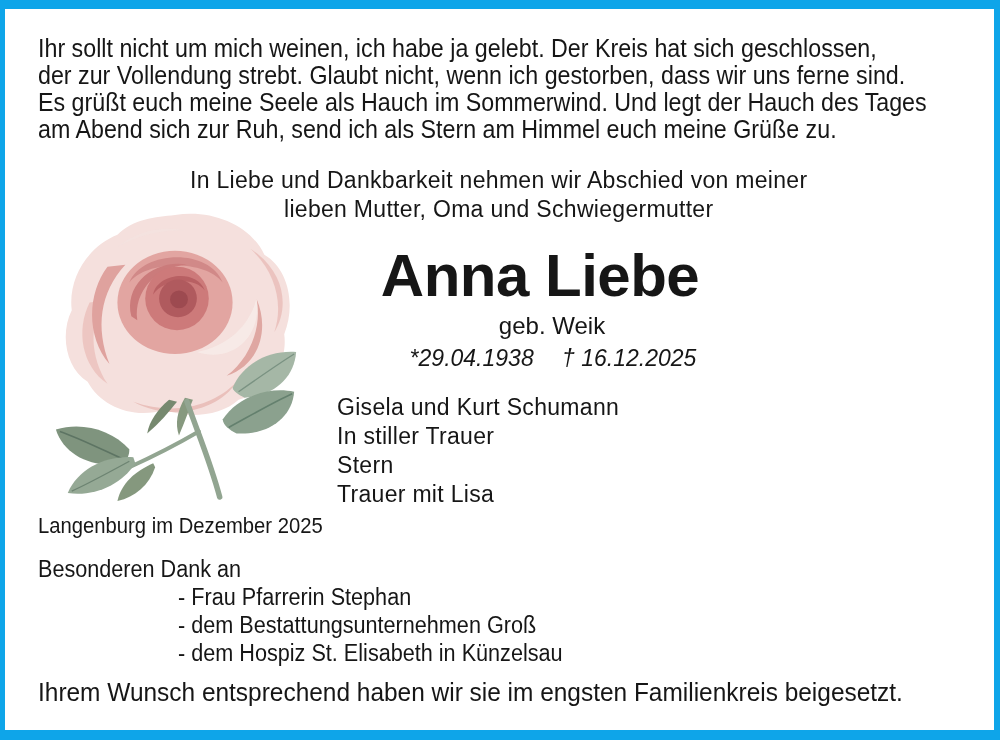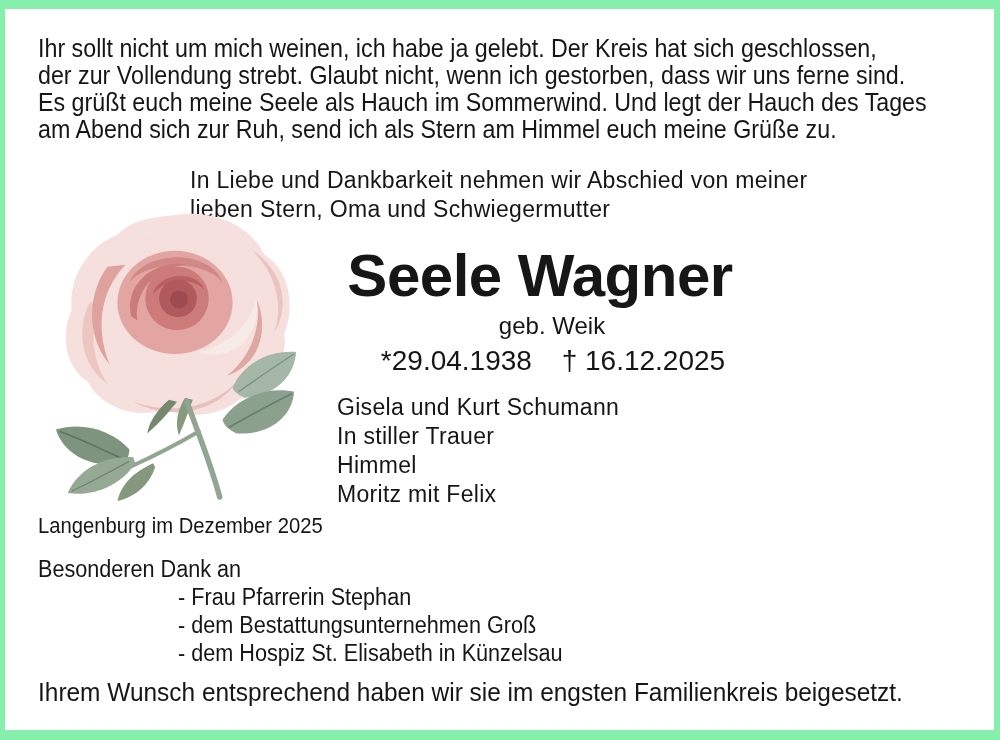--- a/index.html
+++ b/index.html
@@ -1,31 +1,31 @@
 <!DOCTYPE html>
 <html><head>
 <meta charset="utf-8">
 <style>
   * { margin: 0; padding: 0; box-sizing: border-box; }
   html, body { width: 1000px; height: 740px; background: #ffffff; }
   body { font-family: "Liberation Sans", "DejaVu Sans", sans-serif; color: #161616; }
 
-  .page   { position: relative; width: 1000px; height: 740px; background: #86efac; overflow: hidden; }
+  .page   { position: relative; width: 1000px; height: 740px; background: #0ea5e9; overflow: hidden; }
   .sheet  { position: absolute; left: 5px; top: 9px; right: 6px; bottom: 10px; background: #ffffff; }
 
   .abs    { position: absolute; white-space: nowrap; }
 
   
   .cond   { transform: scaleX(0.93); transform-origin: 0 0; }
 
   .poem        { left: 33px;  top: 26px;  font-size: 25px; line-height: 27px; }
-  .intro       { left: 185px; top: 157px; font-size: 23px; line-height: 29px; letter-spacing: 0.3px; }
+  .intro       { left: 185px; top: 157px; font-size: 23px; line-height: 29px; letter-spacing: 0.3px; text-align: center; }
   .name        { left: 535px; top: 236px; transform: translateX(-50%); font-size: 60px; font-weight: bold; line-height: 62px; letter-spacing: -0.5px; }
   .maiden      { left: 547px; top: 303px; transform: translateX(-50%); font-size: 24px; }
-  .dates       { left: 548px; top: 336px; transform: translateX(-50%); font-size: 28px; }
+  .dates       { left: 548px; top: 336px; transform: translateX(-50%); font-size: 23px; font-style: italic; }
   .dates .death { display: inline-block; margin-left: 22px; }
   .mourners    { left: 332px; top: 384px; font-size: 23px; line-height: 29px; letter-spacing: 0.3px; }
   .placedate   { left: 33px;  top: 504px; font-size: 22px; transform: scaleX(0.92); transform-origin: 0 0; }
   .thanks      { left: 33px;  top: 546px; font-size: 23px; line-height: 28px; transform: scaleX(0.94); transform-origin: 0 0; }
   .thanks .item { padding-left: 149px; }
   .closing     { left: 33px;  top: 668px; font-size: 26px; transform: scaleX(0.94); transform-origin: 0 0; }
 
   .rose { position: absolute; left: 33px; top: 197px; width: 278px; height: 300px; }
 </style>
 </head>
@@ -37,21 +37,21 @@
 
     <div class="abs poem cond">
       <div>Ihr sollt nicht um mich weinen, ich habe ja gelebt. Der Kreis hat sich geschlossen,</div>
       <div>der zur Vollendung strebt. Glaubt nicht, wenn ich gestorben, dass wir uns ferne sind.</div>
       <div>Es grüßt euch meine Seele als Hauch im Sommerwind. Und legt der Hauch des Tages</div>
       <div>am Abend sich zur Ruh, send ich als Stern am Himmel euch meine Grüße zu.</div>
     </div>
 
     <div class="abs intro">
       <div>In Liebe und Dankbarkeit nehmen wir Abschied von meiner</div>
-      <div>lieben Stern, Oma und Schwiegermutter</div>
+      <div>lieben Mutter, Oma und Schwiegermutter</div>
     </div>
 
     <svg class="rose" viewBox="0 0 280 300" aria-hidden="true">
       <g>
         <path fill="#f5e0dd" d="M138 8 C175 2 214 18 228 48 C252 62 260 98 248 128 C252 158 232 186 202 194 C185 210 150 214 128 204 C98 214 64 202 50 176 C28 162 22 128 34 104 C30 72 50 40 80 28 C96 12 118 10 138 8 Z"></path>
         <path fill="#ecc3bf" opacity="0.9" d="M52 96 C38 124 44 160 70 178 C52 150 52 118 66 94 Z"></path>
         <path fill="#eac0bb" opacity="0.9" d="M214 42 C238 64 248 96 238 126 C254 100 248 64 214 42 Z"></path>
         <path fill="#e8bab5" opacity="0.85" d="M96 196 C134 210 176 202 200 176 C182 206 132 216 96 196 Z"></path>
         <path fill="#dfa29e" d="M70 60 C50 86 48 130 72 158 C58 122 62 86 88 58 Z"></path>
         <path fill="#dfa7a2" d="M190 170 C214 152 226 120 220 92 C234 124 222 160 190 170 Z"></path>
@@ -77,34 +77,34 @@
         <path fill="#8ba18e" d="M186 214 C200 192 232 180 258 186 C256 212 232 230 200 228 C192 224 187 220 186 214 Z"></path>
         <path d="M192 222 C214 210 238 196 256 188" stroke="#64806e" stroke-width="1.6" fill="none"></path>
         <path fill="#7f947e" d="M92 244 C74 224 44 216 18 224 C26 250 56 264 86 258 C90 254 92 250 92 244 Z"></path>
         <path d="M86 254 C64 244 40 232 22 226" stroke="#5d7463" stroke-width="1.6" fill="none"></path>
         <path fill="#95a995" d="M98 258 C84 280 56 292 30 288 C40 264 68 250 96 252 Z"></path>
         <path d="M92 256 C70 268 48 280 34 286" stroke="#6d8472" stroke-width="1.4" fill="none"></path>
         <path fill="#85987e" d="M118 262 C112 280 98 292 80 296 C84 278 98 266 116 258 Z"></path>
       </g>
     </svg>
 
-    <div class="abs name">Seele Wagner</div>
+    <div class="abs name">Anna Liebe</div>
 
     <div class="abs maiden">geb. Weik</div>
 
     <div class="abs dates">
       <span class="birth">*29.04.1938</span>
       <span class="death">† 16.12.2025</span>
     </div>
 
     <div class="abs mourners">
       <div>Gisela und Kurt Schumann</div>
       <div>In stiller Trauer</div>
-      <div>Himmel</div>
-      <div>Moritz mit Felix</div>
+      <div>Stern</div>
+      <div>Trauer mit Lisa</div>
     </div>
 
     <div class="abs placedate">Langenburg im Dezember 2025</div>
 
     <div class="abs thanks">
       <div>Besonderen Dank an</div>
       <div class="item">- Frau Pfarrerin Stephan</div>
       <div class="item">- dem Bestattungsunternehmen Groß</div>
       <div class="item">- dem Hospiz St. Elisabeth in Künzelsau</div>
     </div>

